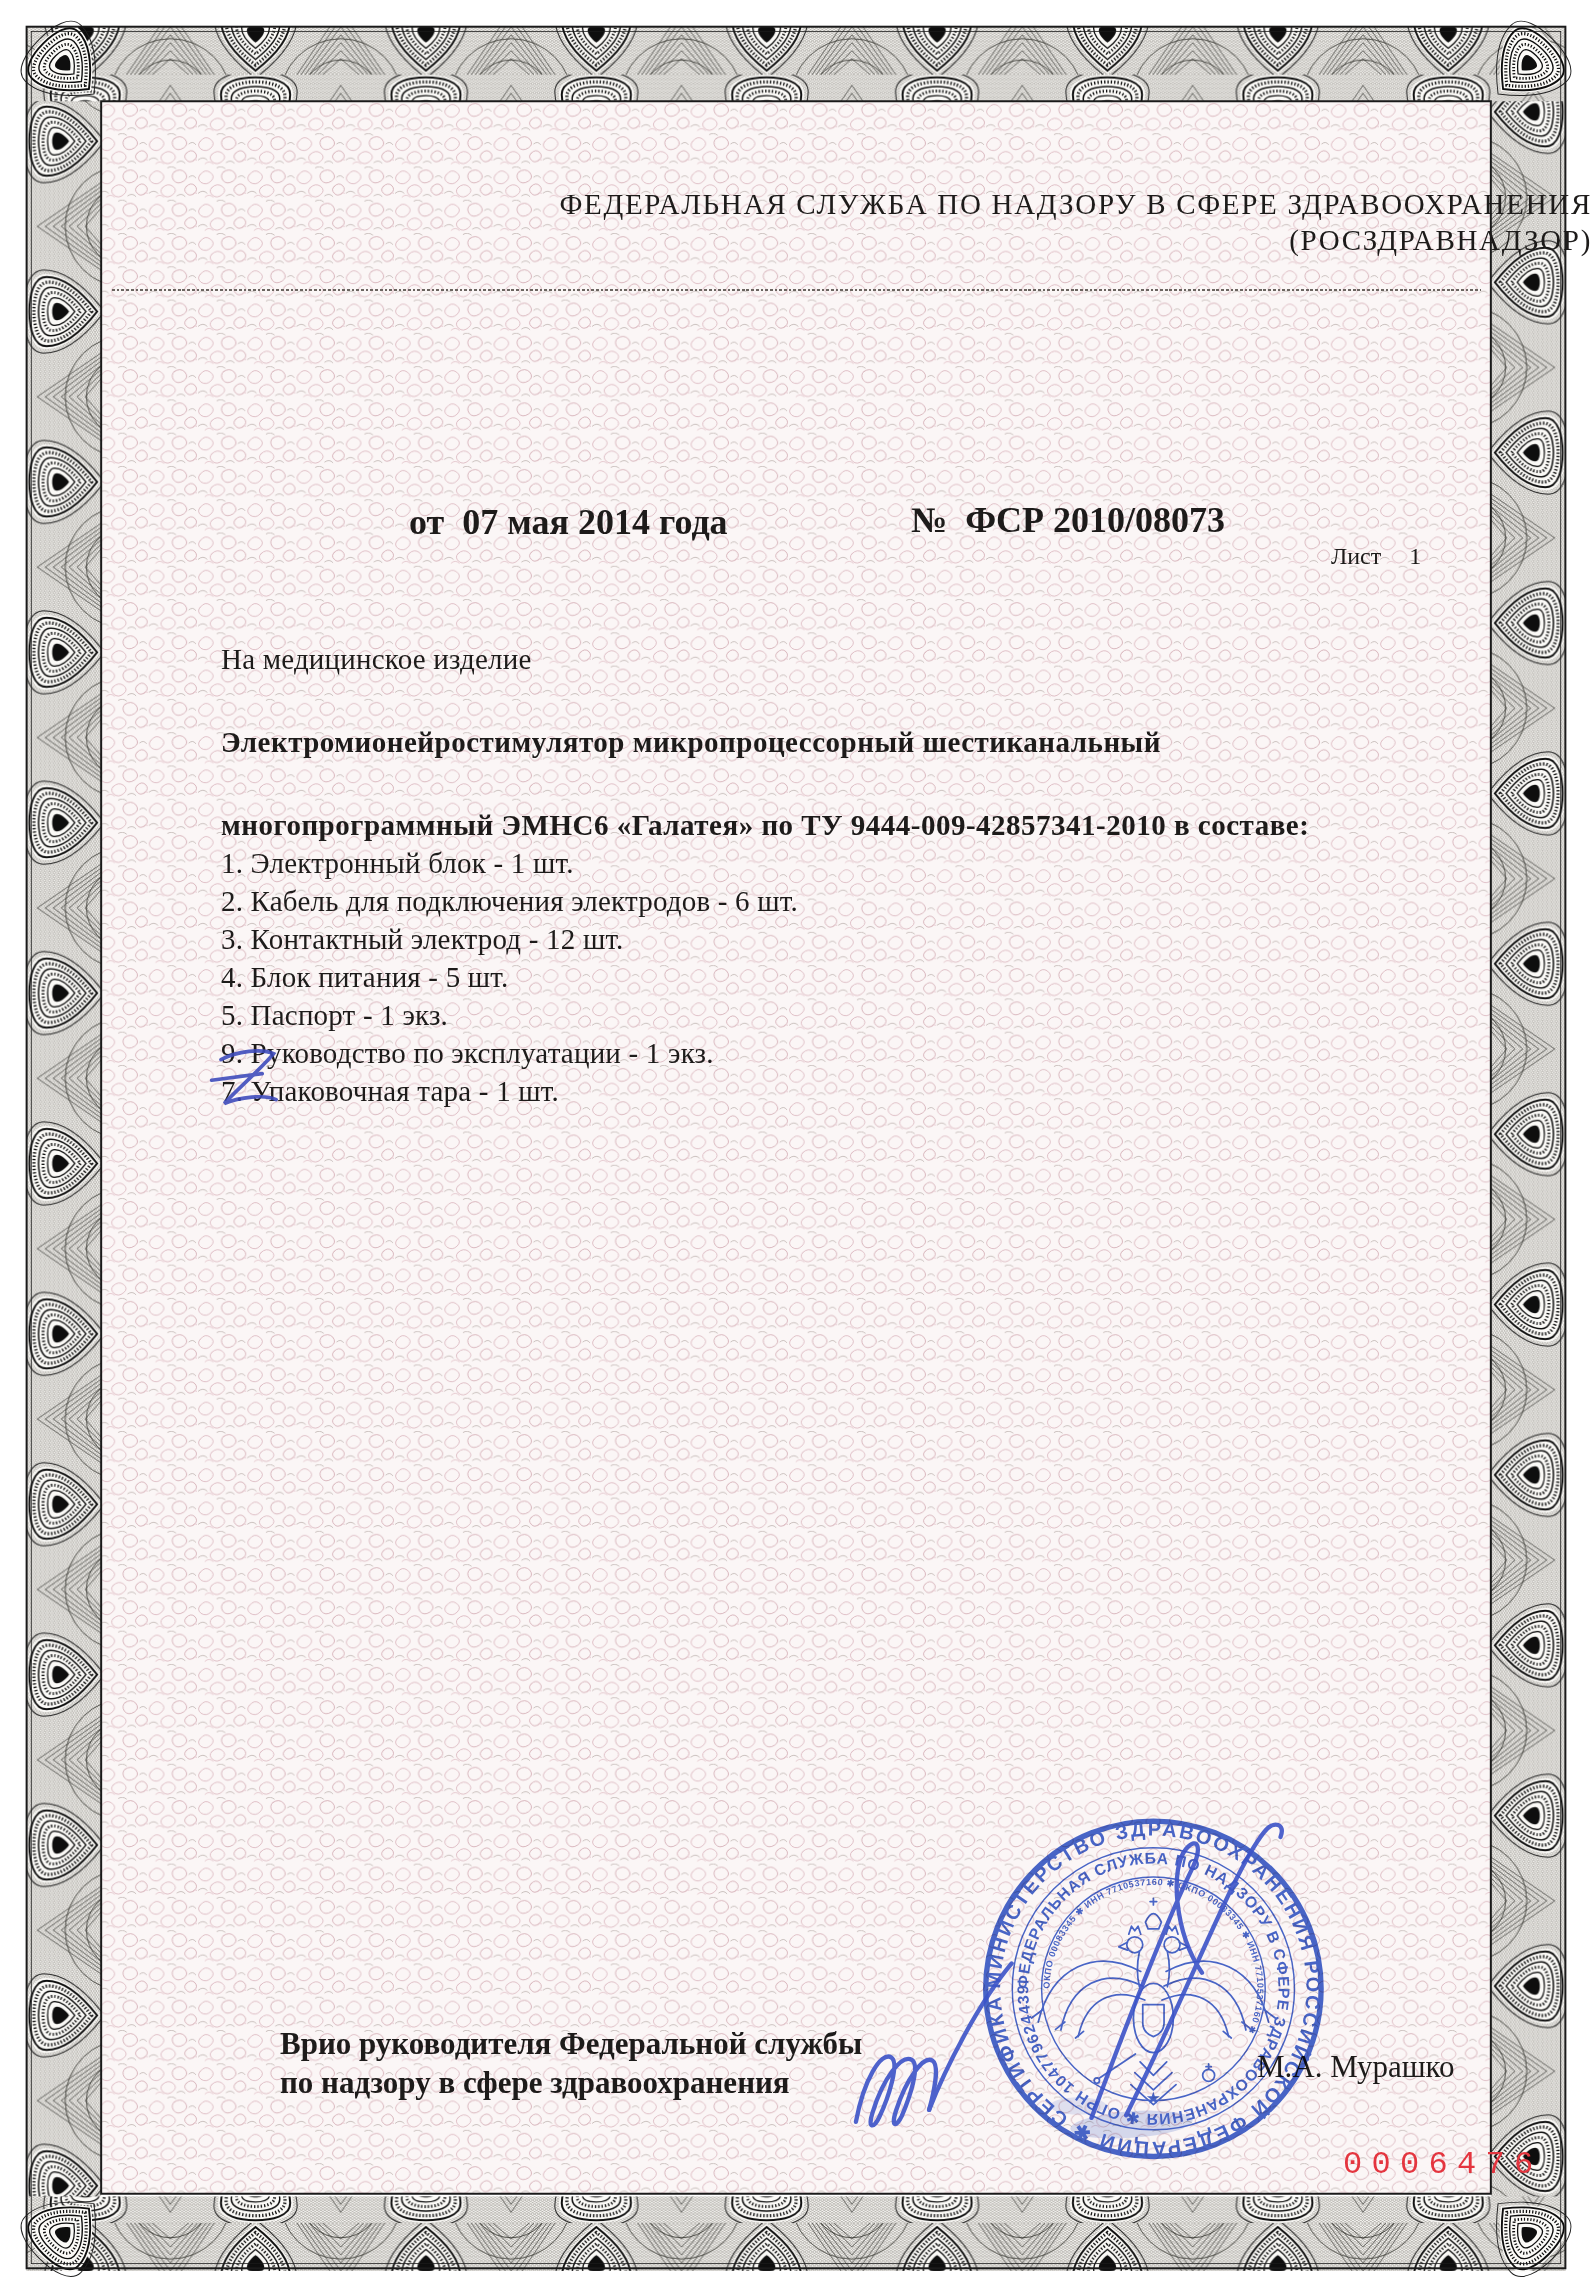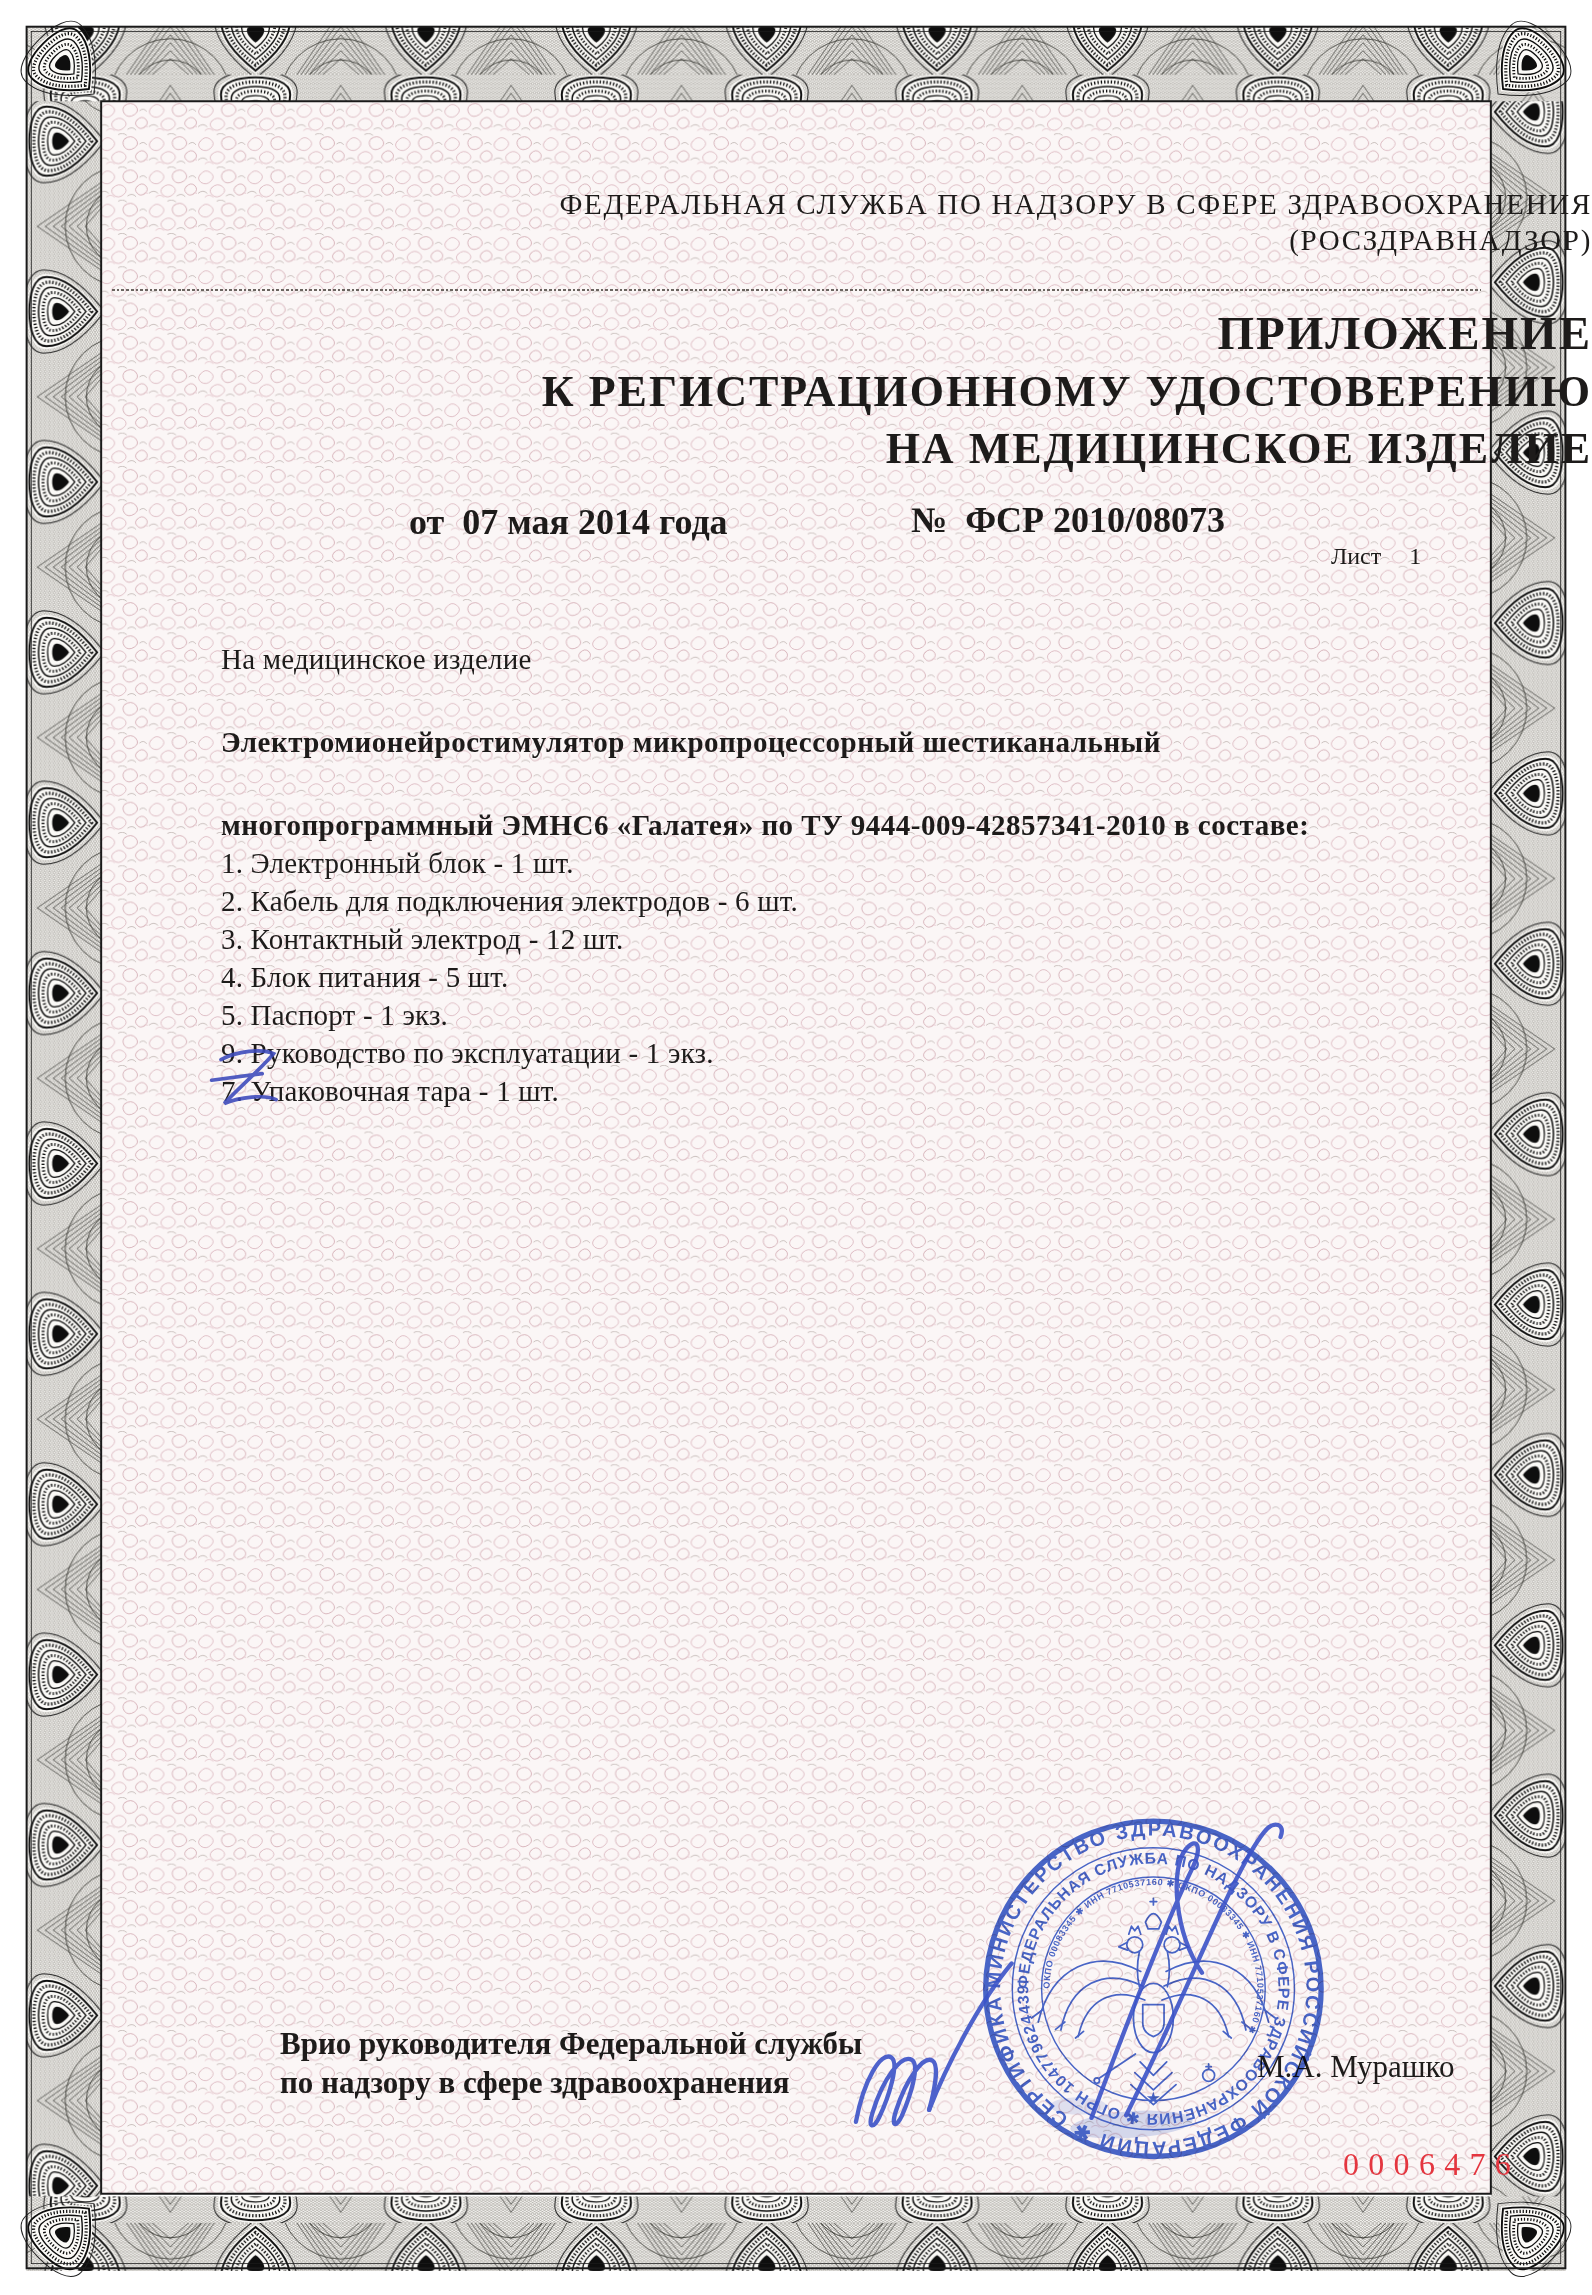--- a/index.html
+++ b/index.html
@@ -11,21 +11,21 @@
   .hdr{font-size:29px;letter-spacing:1.7px;line-height:36px;}
   .title-l1{font-size:47px;font-weight:700;letter-spacing:2px;line-height:59px;}
   .title-l23{font-size:44px;font-weight:700;letter-spacing:2px;line-height:57px;}
   .date,.regnum{font-size:36px;font-weight:700;white-space:pre;}
   .sheet{font-size:24px;font-weight:400;}
   .sheet .num{margin-left:28px;}
   .bodytext{font-size:29px;line-height:38px;white-space:nowrap;letter-spacing:0.2px;}
   .bodytext .bold{font-weight:700;letter-spacing:0.5px;margin-top:45px;}
   .foot{font-size:31px;font-weight:700;line-height:39px;white-space:nowrap;margin-left:48px;}
   .signer{font-size:31px;font-weight:400;white-space:nowrap;}
-  .serial{font-family:Liberation Serif, serif;font-size:32px;letter-spacing:9.3px;
+  .serial{font-family:Liberation Mono, monospace;font-size:32px;letter-spacing:9.3px;
           color:#e4353f;white-space:nowrap;}
   .microline{height:2px;background:repeating-linear-gradient(90deg,#6b6560 0 2.7px,rgba(0,0,0,0) 2.7px 4.7px);}
   .overlay{position:absolute;left:0;top:0;pointer-events:none;}
 </style>
 </head>
 <body>
 
 <div class="page">
 
   <svg class="decor" width="1592" height="2295" viewBox="0 0 2392 3448" aria-hidden="true">
@@ -98,25 +98,20 @@
     <rect x="152" y="152" width="2088" height="3144" fill="none" stroke="#1a1a1a" stroke-width="3"></rect>
   </svg>
 
   <div class="abs center hdr" style="top:186px">
     <div>ФЕДЕРАЛЬНАЯ СЛУЖБА ПО НАДЗОРУ В СФЕРЕ ЗДРАВООХРАНЕНИЯ</div>
     <div>(РОСЗДРАВНАДЗОР)</div>
   </div>
 
   <div class="abs microline" style="left:112px;top:289px;width:1369px"></div>
 
-  <div class="abs center" style="top:304px">
-    <div class="title-l1">ПРИЛОЖЕНИЕ</div>
-    <div class="title-l23">К РЕГИСТРАЦИОННОМУ УДОСТОВЕРЕНИЮ</div>
-    <div class="title-l23">НА МЕДИЦИНСКОЕ ИЗДЕЛИЕ</div>
-  </div>
 
   <div class="abs date" style="left:409px;top:501px">от  07 мая 2014 года</div>
   <div class="abs regnum" style="left:911px;top:499px">№  ФСР 2010/08073</div>
 
   <div class="abs sheet" style="left:1331px;top:543px">
     <span>Лист</span><span class="num">1</span>
   </div>
 
   <div class="abs bodytext" style="left:221px;top:640px">
     <div>На медицинское изделие</div>

